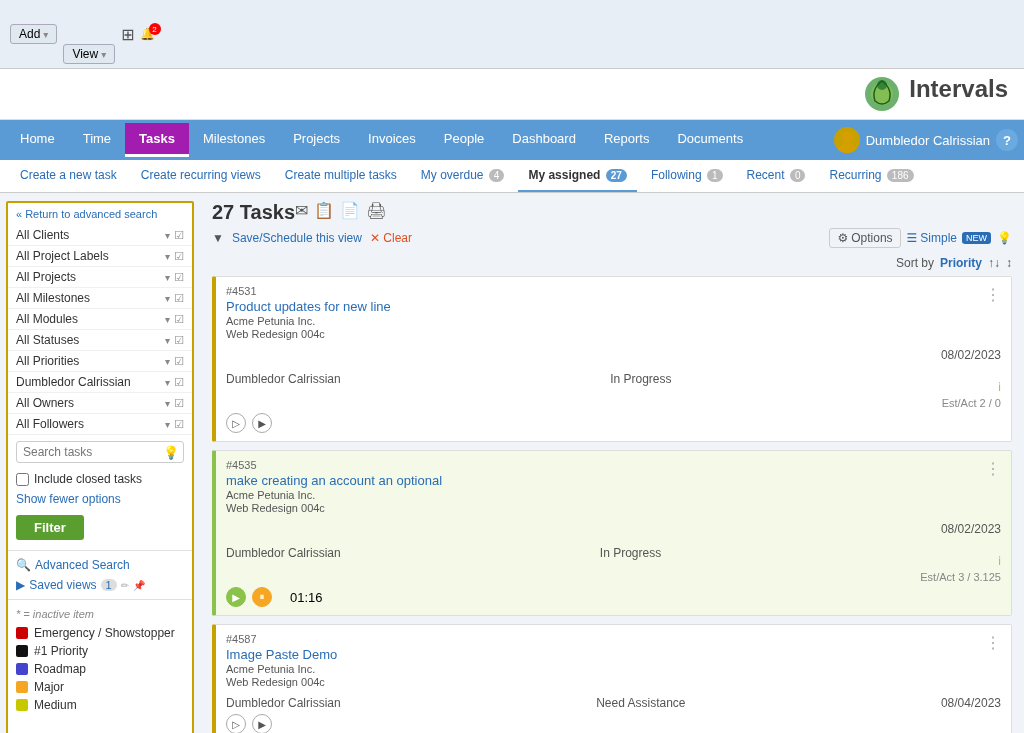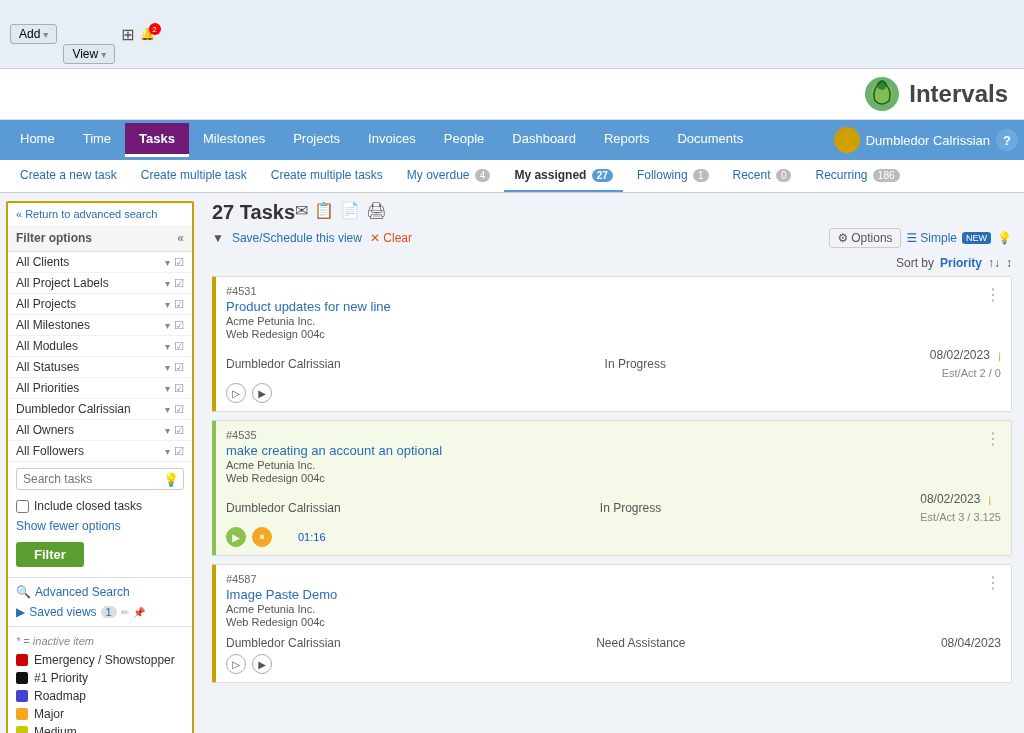--- a/index.html
+++ b/index.html
@@ -24,39 +24,39 @@
 
     
     .brand-header {
       background: white;
       padding: 6px 16px;
       display: flex;
       align-items: center;
       justify-content: flex-end;
       border-bottom: 1px solid #ddd;
     }
-    .brand-logo { display: flex; align-items: center; gap: 8px; font-size: 22px; font-weight: bold; color: #555; }
+    .brand-logo { display: flex; gap: 8px; font-size: 22px; font-weight: bold; color: #555; }
     .logo-icon { width: 38px; height: 38px; }
 
     
     .nav-bar {
       background: #5b9bd5;
       display: flex;
       align-items: stretch;
       padding: 3px 6px;
     }
     .nav-item {
       padding: 8px 14px;
       color: white;
       cursor: pointer;
       font-size: 13px;
       border-bottom: 3px solid transparent;
       display: flex; align-items: center;
     }
-    .nav-item.active { background: #701a75; border-bottom: 3px solid #fff; font-weight: bold; }
+    .nav-item.active { background: #a21caf; border-bottom: 3px solid #fff; font-weight: bold; }
     .nav-right { margin-left: auto; display: flex; align-items: center; gap: 6px; color: white; font-size: 13px; }
     .nav-user { display: flex; align-items: center; gap: 6px; cursor: pointer; }
     .avatar-circle { width: 26px; height: 26px; border-radius: 50%; background: #c8a000; display: flex; align-items: center; justify-content: center; font-size: 11px; color: white; overflow: hidden; }
     .help-btn { background: #6aaae0; border: none; color: white; border-radius: 50%; width: 22px; height: 22px; cursor: pointer; font-weight: bold; font-size: 13px; }
 
     
     .sub-nav {
       background: white;
       border-bottom: 1px solid #ccc;
       padding: 0 10px;
@@ -170,27 +170,27 @@
     }
     .task-card.green-bg { background: #f4f9e8; border-left: 4px solid #8bc34a; }
     .task-card.yellow-left { border-left: 4px solid #c8a000; }
     .task-card-top { display: flex; align-items: flex-start; justify-content: space-between; }
     .task-num { color: #666; font-size: 11px; margin-bottom: 2px; }
     .task-title { color: #2a6db5; font-size: 13px; cursor: pointer; }
     .task-sub { color: #555; font-size: 11px; margin-top: 1px; }
     .task-footer { display: flex; align-items: center; justify-content: space-between; margin-top: 8px; font-size: 12px; }
     .task-assignee { color: #555; }
     .task-status { color: #555; }
-    .task-date { color: #555; display: flex; align-items: flex-start; gap: 8px; }
+    .task-date { color: #555; display: flex; align-items: flex-end; gap: 16px; flex-direction: column; }
     .task-est { color: #888; font-size: 11px; text-align: right; margin-top: 2px; }
     .task-controls { display: flex; gap: 6px; margin-top: 4px; align-items: center; }
     .ctrl-btn { width: 20px; height: 20px; border-radius: 50%; border: 1px solid #aaa; background: white; cursor: pointer; display: flex; align-items: center; justify-content: center; font-size: 10px; color: #555; }
     .ctrl-btn.green-fill { background: #8bc34a; border-color: #8bc34a; color: white; }
     .ctrl-btn.orange-fill { background: #f5a623; border-color: #f5a623; color: white; }
-    .timer-display { color: #1d4ed8; font-size: 11px; margin-left: 20px; }
+    .timer-display { color: #000000; font-size: 13px; margin-left: 12px; }
     .more-icon { color: #aaa; cursor: pointer; font-size: 16px; }
     .info-icon { color: #f5a623; font-size: 12px; cursor: pointer; }
     .options-btn { display: flex; align-items: center; gap: 3px; color: #555; cursor: pointer; border: 1px solid #ccc; border-radius: 3px; padding: 2px 7px; font-size: 12px; }
     .simple-btn { display: flex; align-items: center; gap: 3px; color: #2a6db5; cursor: pointer; font-size: 12px; }
     .new-badge { background: #2a6db5; color: white; font-size: 9px; padding: 1px 4px; border-radius: 3px; margin-left: 2px; }
 
     .divider { height: 1px; background: #e0e0e0; margin: 4px 0; }
     .chevron { font-size: 10px; color: #888; }
   </style>
 </head>
@@ -268,21 +268,21 @@
           </svg>
       </div>
       <span>Dumbledor Calrissian</span>
     </div>
     <button class="help-btn">?</button>
   </div>
 </div>
 
 <div class="sub-nav">
   <span class="sub-nav-link"><span>Create a new task</span></span>
-  <span class="sub-nav-link"><span>Create multiple task</span></span>
+  <span class="sub-nav-link"><span>Create recurring views</span></span>
   <span class="sub-nav-link"><span>Create multiple tasks</span></span>
   <span class="sub-nav-link">
     <span>My overdue</span>
     <span class="sub-nav-badge">4</span>
   </span>
   <span class="sub-nav-link active">
     <span>My assigned</span>
     <span class="sub-nav-badge active-badge">27</span>
   </span>
   <span class="sub-nav-link">
@@ -300,24 +300,20 @@
   <span class="sub-nav-link">
     
     
   </span>
 </div>
 
 <div class="main-layout">
 
   <div class="sidebar">
     <a class="return-link">« Return to advanced search</a>
-    <div class="sidebar-header">
-      <span>Filter options</span>
-      <span style="color:#888;cursor:pointer;">«</span>
-    </div>
 
     
     <div class="filter-row">
       <select><option>All Clients</option></select>
       <span class="chevron">▾</span>
       <div class="filter-icons">
         <span class="fi">☑</span>
       </div>
     </div>
     <div class="filter-row">

